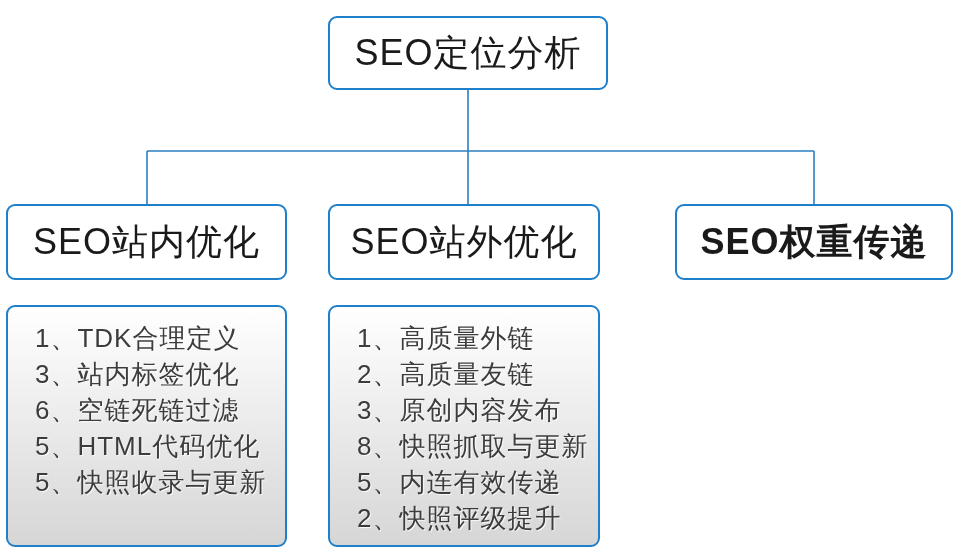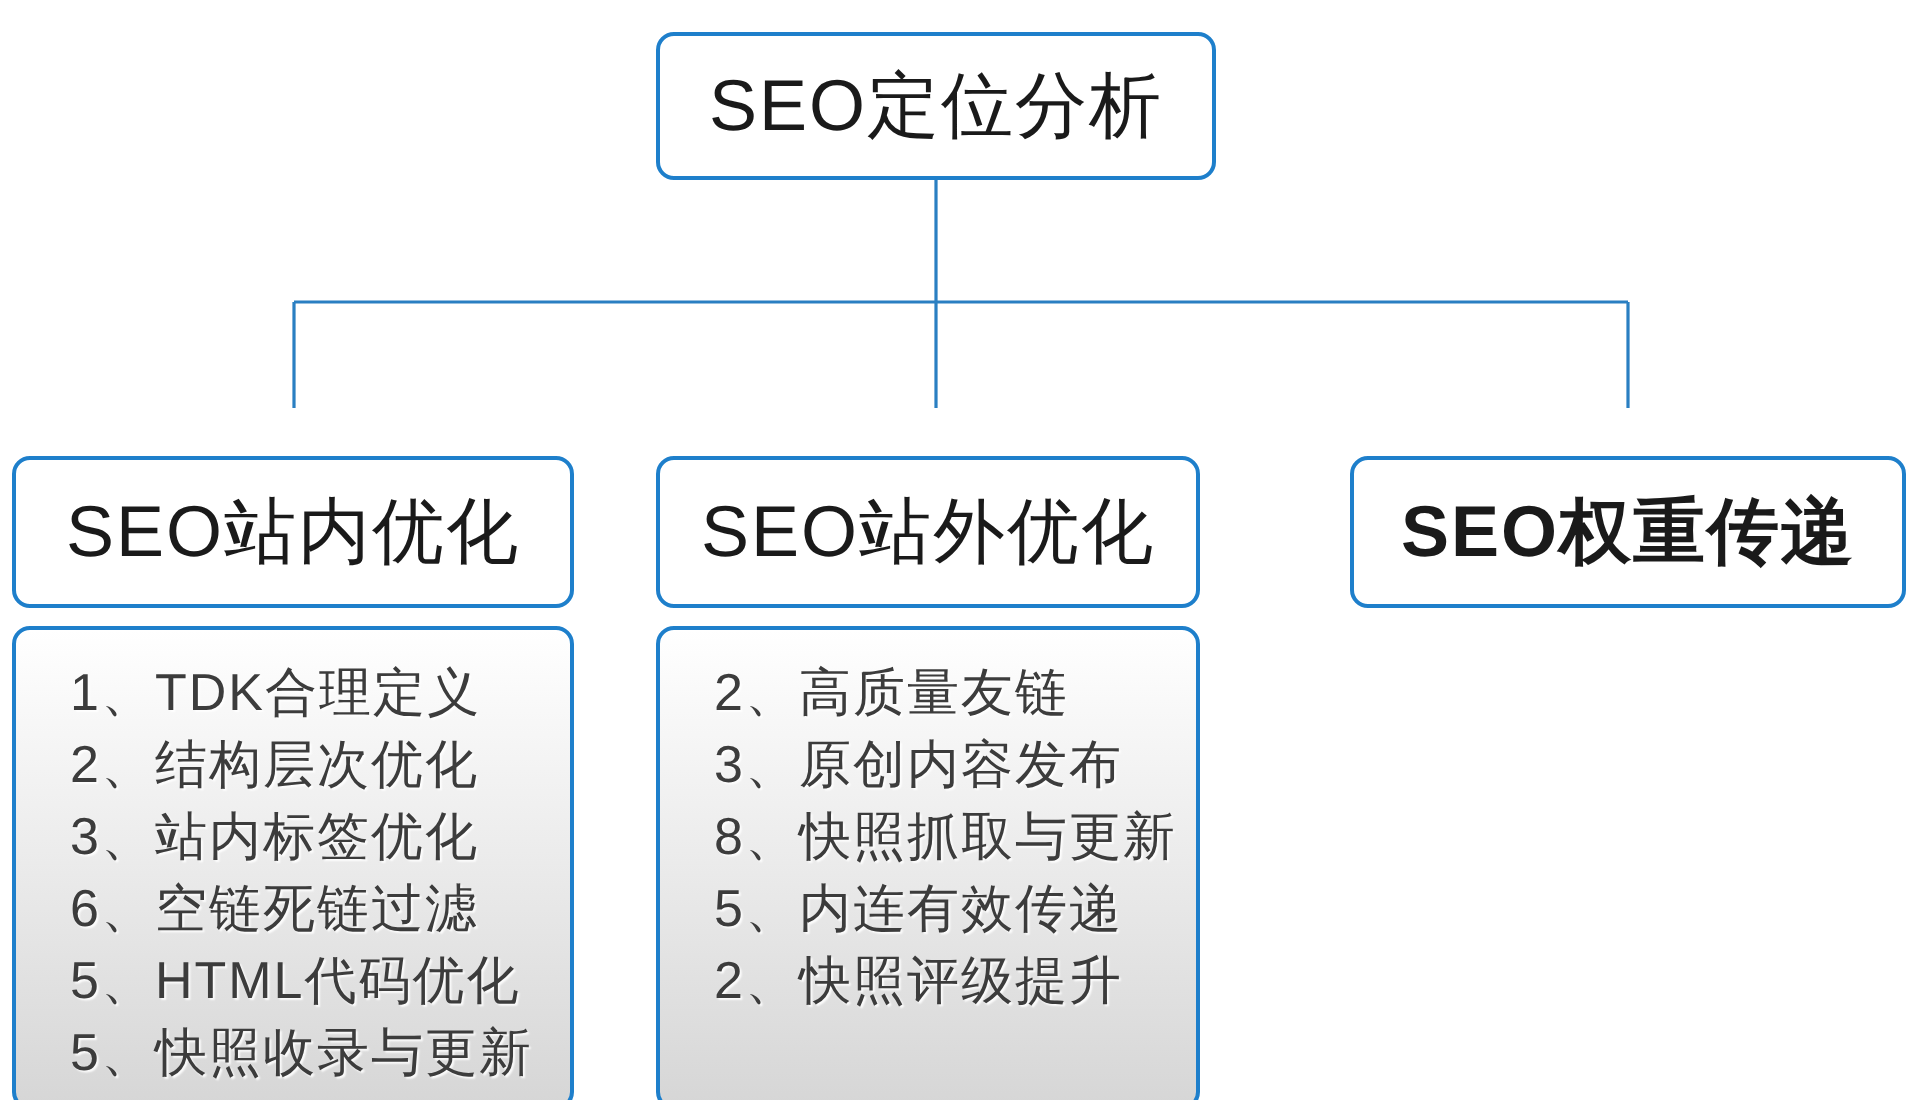--- a/index.html
+++ b/index.html
@@ -29,24 +29,24 @@
     display:flex;align-items:center;justify-content:center;
     color:var(--heading-text);
     letter-spacing:1px;
     white-space:nowrap;
   }
   .top-box{left:328px;top:16px;width:280px;height:74px;font-size:36px;justify-content:center;}
   .col{position:absolute;top:204px;}
   .col-left{left:6px;width:281px;}
   .col-mid{left:328px;width:272px;}
   .col-right{left:675px;width:278px;font-weight:bold;}
-  .header-box{position:relative;width:100%;height:76px;font-size:36px;margin-top:24px;}
+  .header-box{position:relative;width:100%;height:76px;font-size:36px;}
   .list-box{
     box-sizing:border-box;
-    margin-top:9px;
+    margin-top:25px;
     width:100%;height:242px;
     border:2px solid var(--border-blue);
     border-radius:9px;
     background:linear-gradient(to bottom, var(--list-gradient-top) 0%, var(--list-gradient-bottom) 100%);
     padding:13px 0 0 27px;
     overflow:hidden;
   }
   .item{
     font-size:26px;
     line-height:36px;
@@ -68,33 +68,33 @@
   <div class="node top-box">
     <span>SEO定位分析</span>
   </div>
 
   <section class="col col-left">
     <div class="node header-box">
       <span>SEO站内优化</span>
     </div>
     <div class="list-box">
       <div class="item">1、TDK合理定义</div>
-      <div class="item">2、结构层次优化</div>
       <div class="item">3、站内标签优化</div>
       <div class="item">6、空链死链过滤</div>
       <div class="item">5、HTML代码优化</div>
       <div class="item">5、快照收录与更新</div>
     </div>
   </section>
 
   <section class="col col-mid">
     <div class="node header-box">
       <span>SEO站外优化</span>
     </div>
     <div class="list-box">
+      <div class="item">1、高质量外链</div>
       <div class="item">2、高质量友链</div>
       <div class="item">3、原创内容发布</div>
       <div class="item">8、快照抓取与更新</div>
       <div class="item">5、内连有效传递</div>
       <div class="item">2、快照评级提升</div>
     </div>
   </section>
 
   <section class="col col-right">
     <div class="node header-box">

